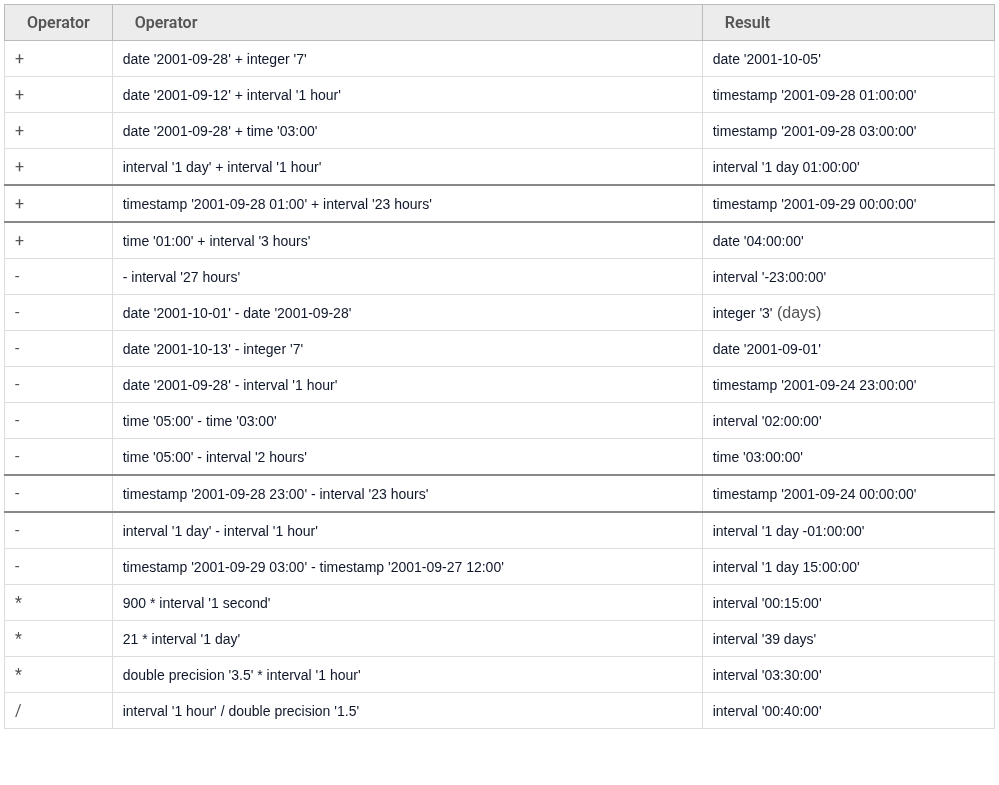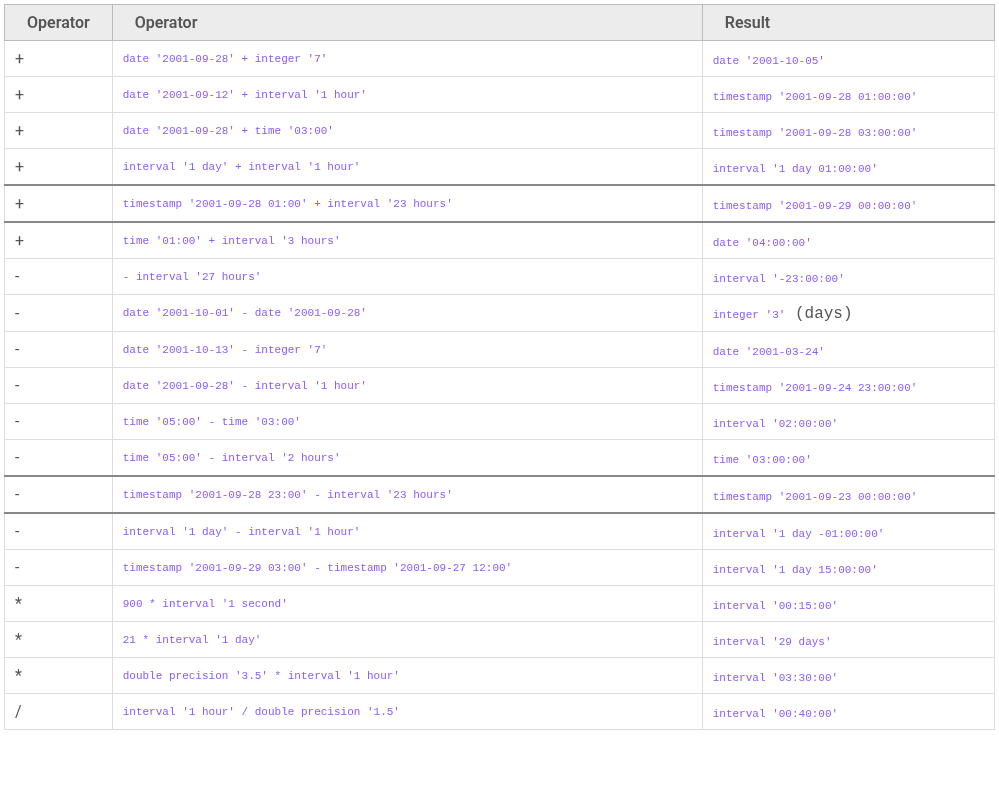--- a/index.html
+++ b/index.html
@@ -27,27 +27,27 @@
     font-size: 16px;
   }
   td {
     padding: 8px 10px;
     border: 1px solid #ddd;
     vertical-align: middle;
     font-size: 16px;
     color: #555;
   }
   td.code, code {
-    font-family: Liberation Mono, monospace;
-    color: #8b5cf6;
-    font-size: 11px;
+    font-family: Liberation Sans, sans-serif;
+    color: #0f172a;
+    font-size: 14px;
     white-space: nowrap;
   }
   td .suffix {
-    font-family: Liberation Mono, monospace;
+    font-family: Liberation Sans, sans-serif;
     color: #555;
   }
   
   tr.sep-above td {
     border-top: 2px solid #888;
   }
   tr.sep-below td {
     border-bottom: 2px solid #888;
   }
   col.op { width: 88px; }
@@ -106,61 +106,61 @@
         <td><code>interval '-23:00:00'</code></td>
       </tr>
       <tr>
         <td>-</td>
         <td class="code">date '2001-10-01' - date '2001-09-28'</td>
         <td><code>integer '3'</code><span class="suffix"> (days)</span></td>
       </tr>
       <tr>
         <td>-</td>
         <td class="code">date '2001-10-13' - integer '7'</td>
-        <td><code>date '2001-03-24'</code></td>
+        <td><code>date '2001-09-01'</code></td>
       </tr>
       <tr>
         <td>-</td>
         <td class="code">date '2001-09-28' - interval '1 hour'</td>
         <td><code>timestamp '2001-09-24 23:00:00'</code></td>
       </tr>
       <tr>
         <td>-</td>
         <td class="code">time '05:00' - time '03:00'</td>
         <td><code>interval '02:00:00'</code></td>
       </tr>
       <tr>
         <td>-</td>
         <td class="code">time '05:00' - interval '2 hours'</td>
         <td><code>time '03:00:00'</code></td>
       </tr>
       <tr class="sep-above sep-below">
         <td>-</td>
         <td class="code">timestamp '2001-09-28 23:00' - interval '23 hours'</td>
-        <td><code>timestamp '2001-09-23 00:00:00'</code></td>
+        <td><code>timestamp '2001-09-24 00:00:00'</code></td>
       </tr>
       <tr>
         <td>-</td>
         <td class="code">interval '1 day' - interval '1 hour'</td>
         <td><code>interval '1 day -01:00:00'</code></td>
       </tr>
       <tr>
         <td>-</td>
         <td class="code">timestamp '2001-09-29 03:00' - timestamp '2001-09-27 12:00'</td>
         <td><code>interval '1 day 15:00:00'</code></td>
       </tr>
       <tr>
         <td>*</td>
         <td class="code">900 * interval '1 second'</td>
         <td><code>interval '00:15:00'</code></td>
       </tr>
       <tr>
         <td>*</td>
         <td class="code">21 * interval '1 day'</td>
-        <td><code>interval '29 days'</code></td>
+        <td><code>interval '39 days'</code></td>
       </tr>
       <tr>
         <td>*</td>
         <td class="code">double precision '3.5' * interval '1 hour'</td>
         <td><code>interval '03:30:00'</code></td>
       </tr>
       <tr>
         <td>/</td>
         <td class="code">interval '1 hour' / double precision '1.5'</td>
         <td><code>interval '00:40:00'</code></td>

